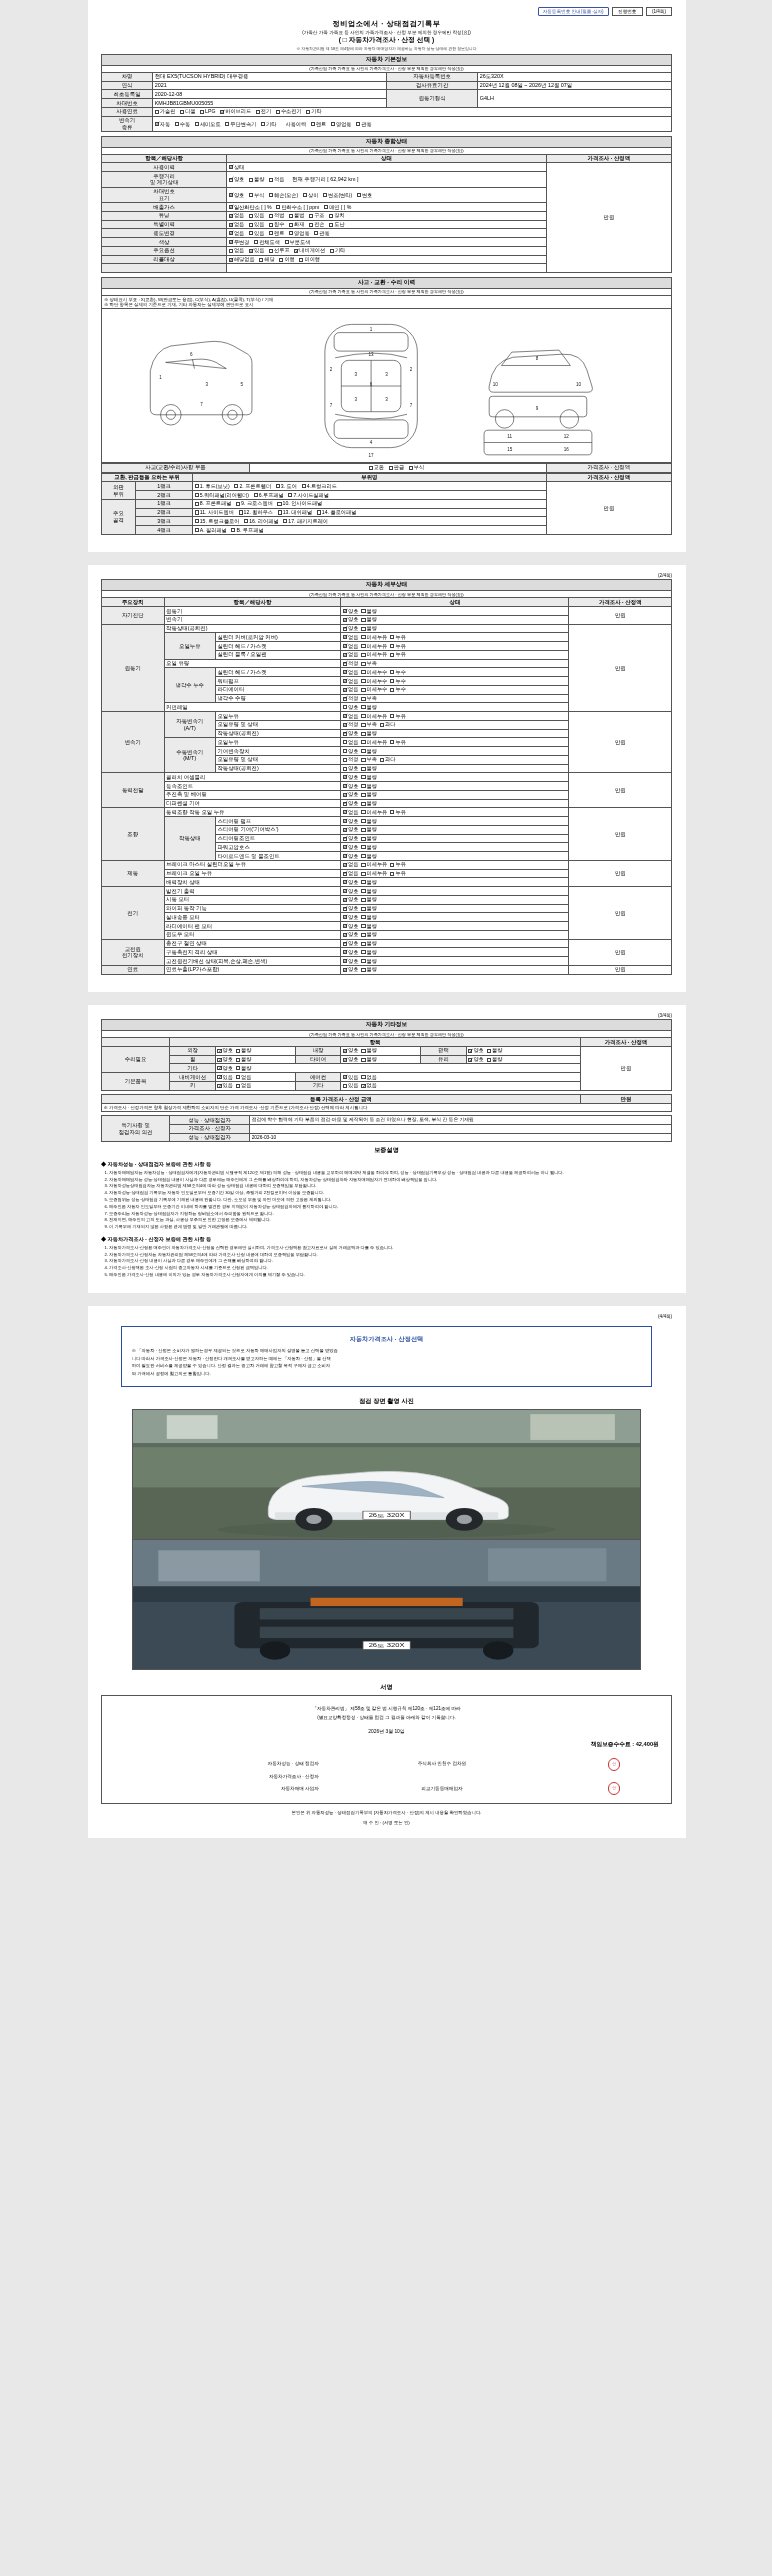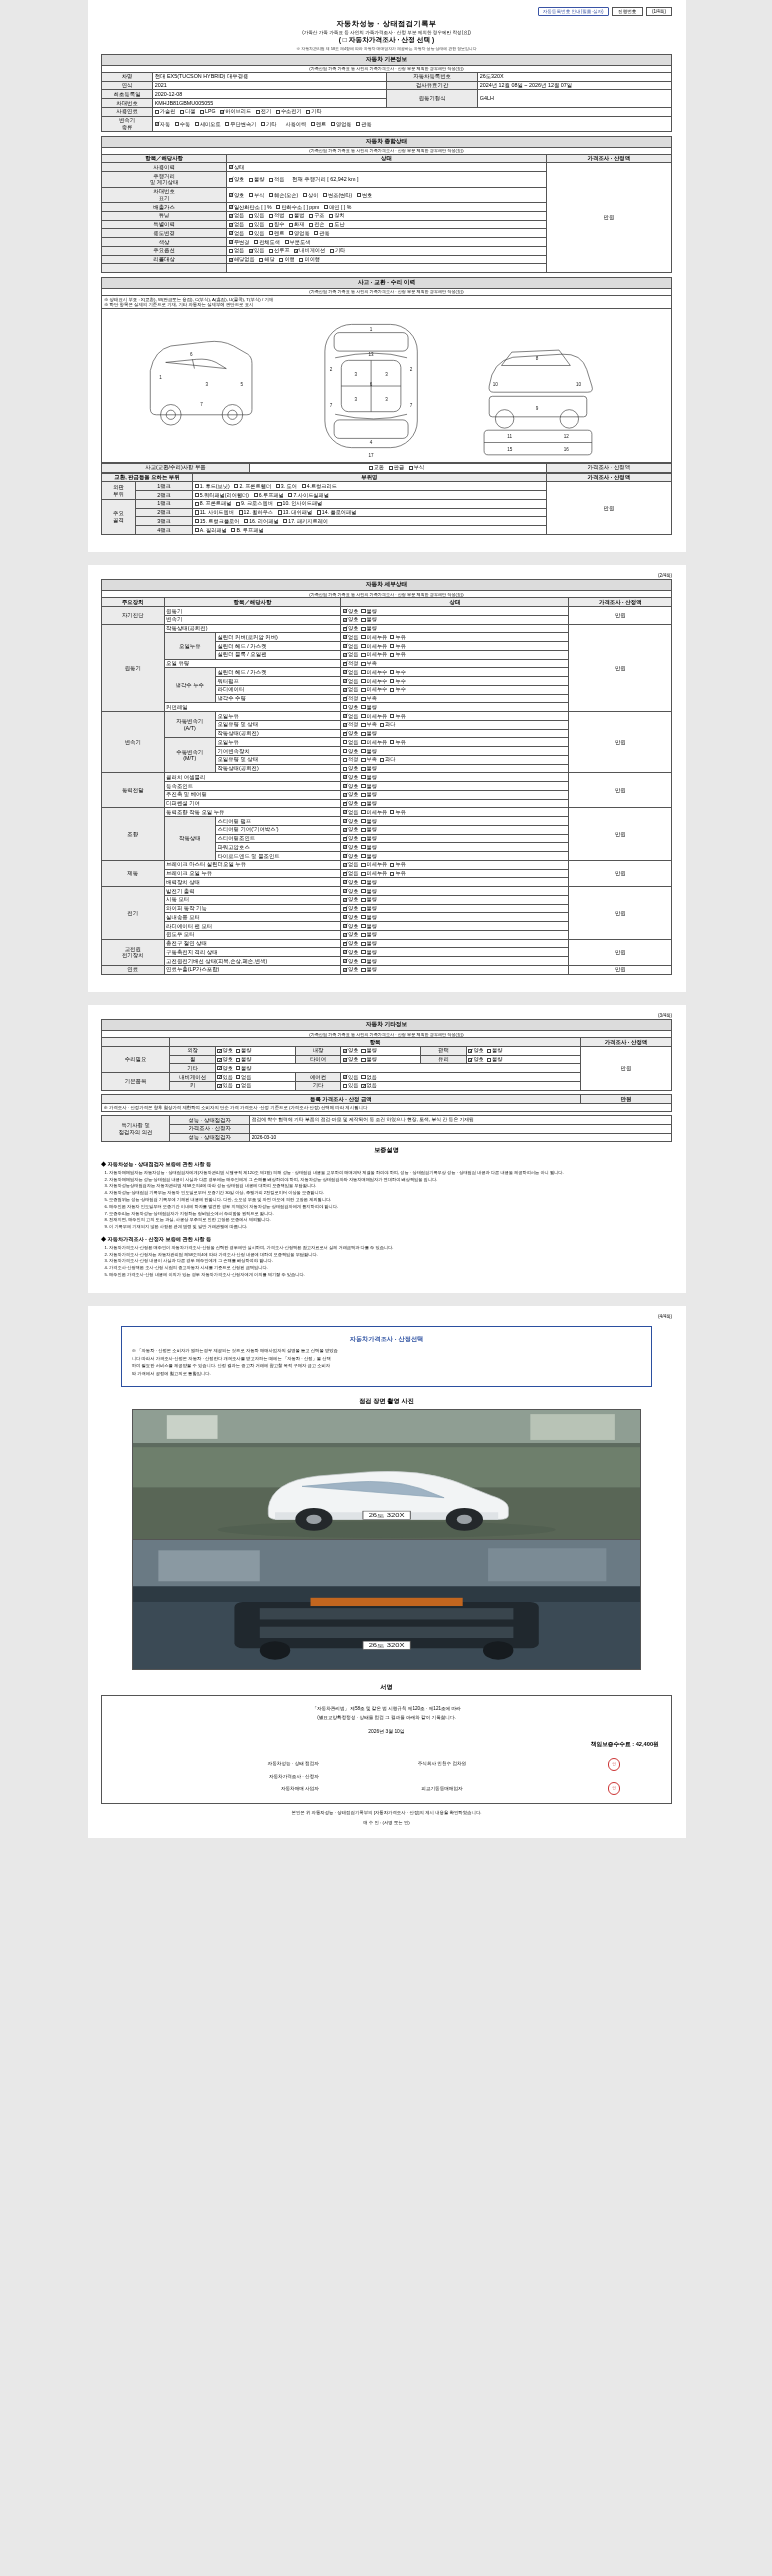--- a/index.html
+++ b/index.html
@@ -93,21 +93,21 @@
 <body>
 
 <div class="page">
 
   <div class="pg-top">
     <span class="stamp">자동등록번호 안내(필름·실자)</span>
     <span class="box">진행번호</span>
     <span class="box">(1/4쪽)</span>
   </div>
 
-  <div class="doc-title">자동차성능 · 상태점검기록부</div>
+  <div class="doc-title">정비업소에서 · 상태점검기록부</div>
   <div class="doc-sub">(가족산 가족 가족표 등 사인의 가족가격조사 · 산정 부분 제외한 경우에만 작성(요))</div>
   <div class="doc-title2">(  □ 자동차가격조사 · 산정 선택  )</div>
   <div class="doc-note">※ 자동차관리법 제 58조 제4항에 따라 자동차 매매업자가 제공하는 자동차 성능·상태에 관한 정보입니다</div>
 
   <div class="sec-wrap">
     <div class="sec-title">자동차 기본정보</div>
     <div class="sec-sub">(가족산업 가족 가족표 등 사인의 가족가격조사 · 산정 부분 제외한 경우에만 작성(요))</div>
     <table>
       <tbody>
           <tr>

